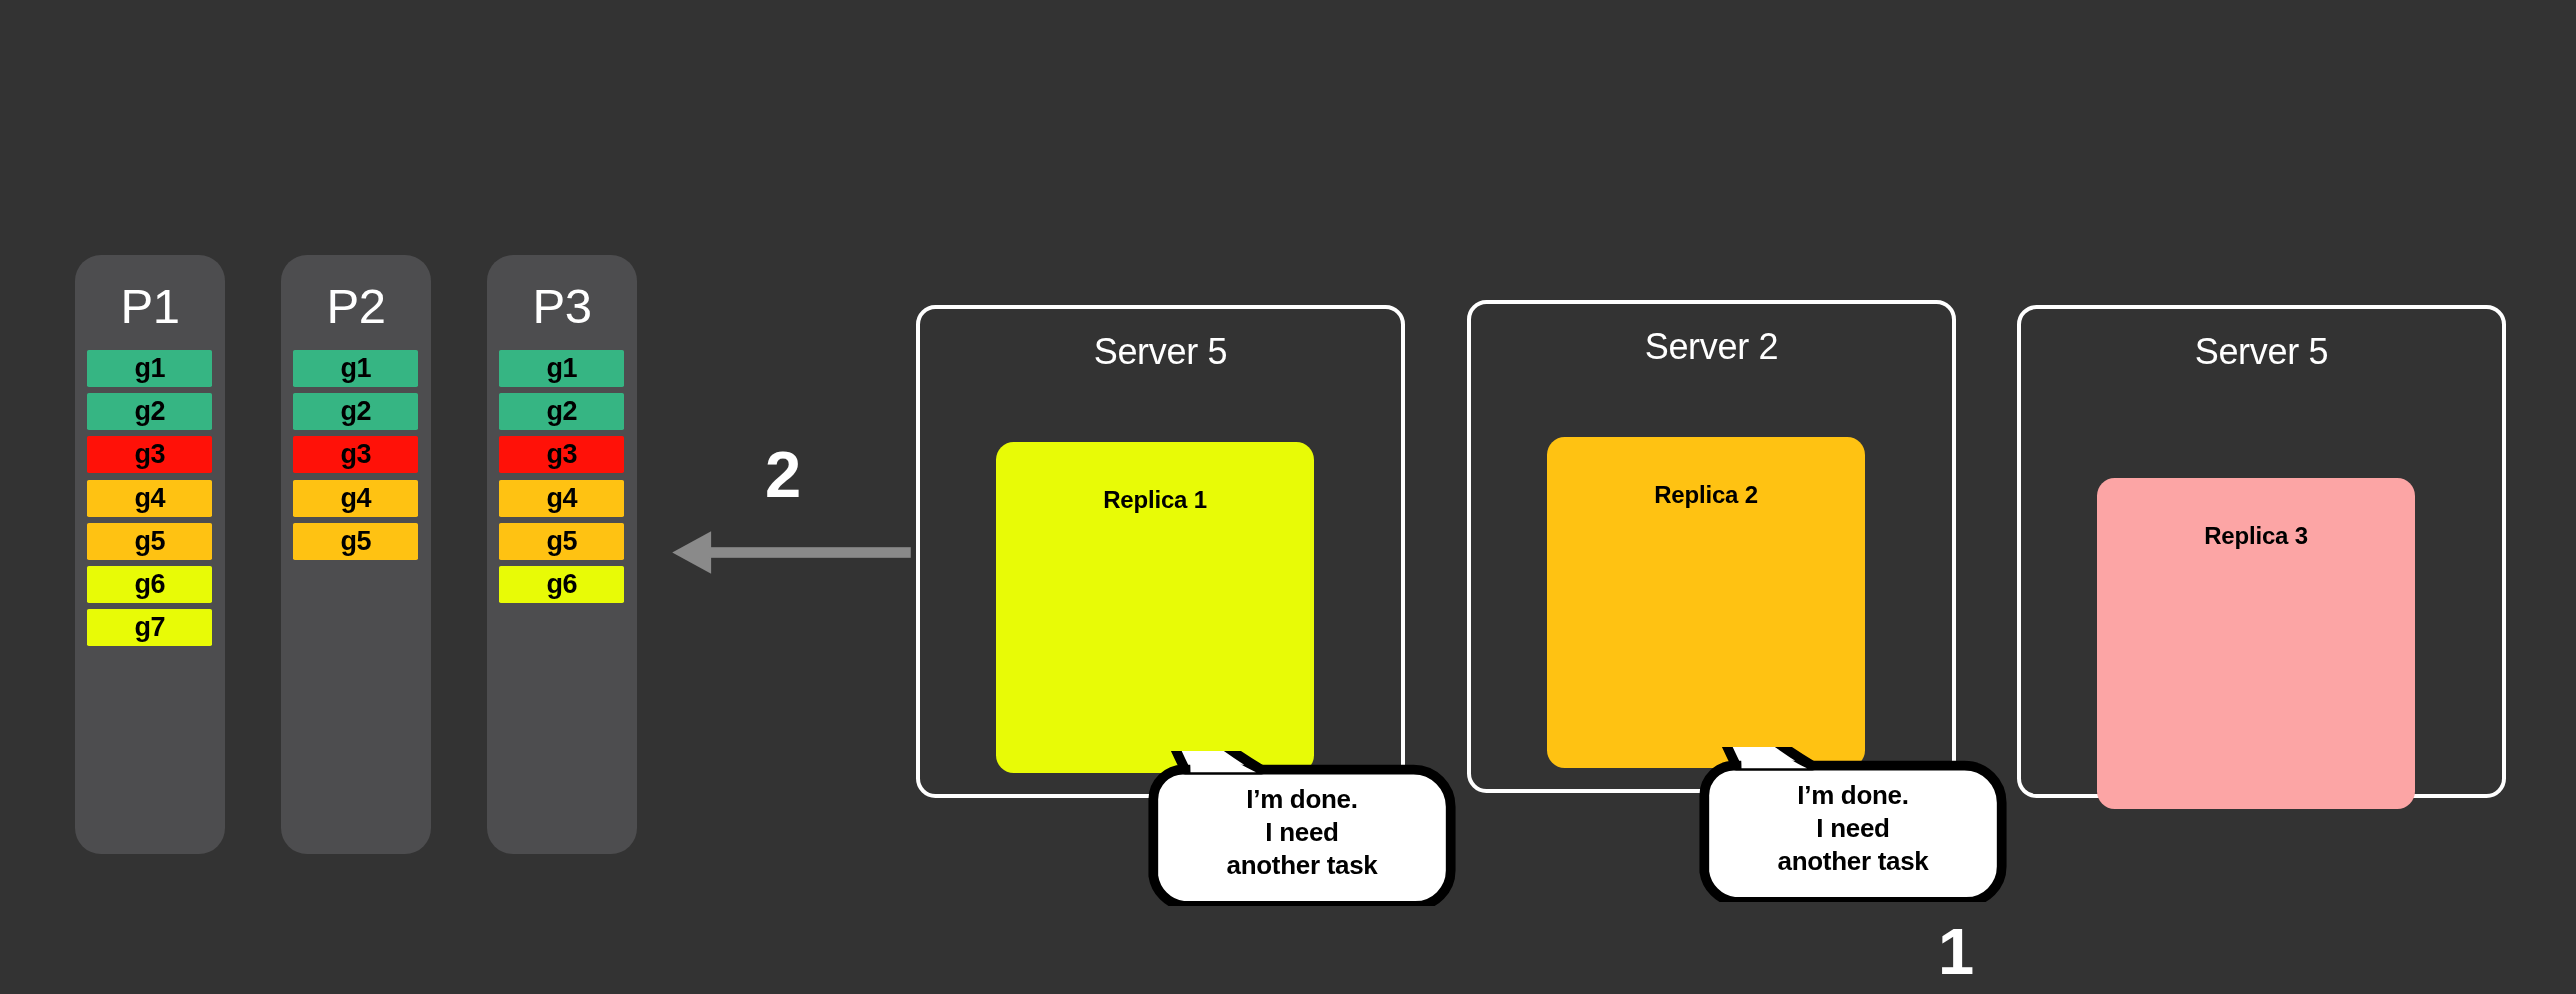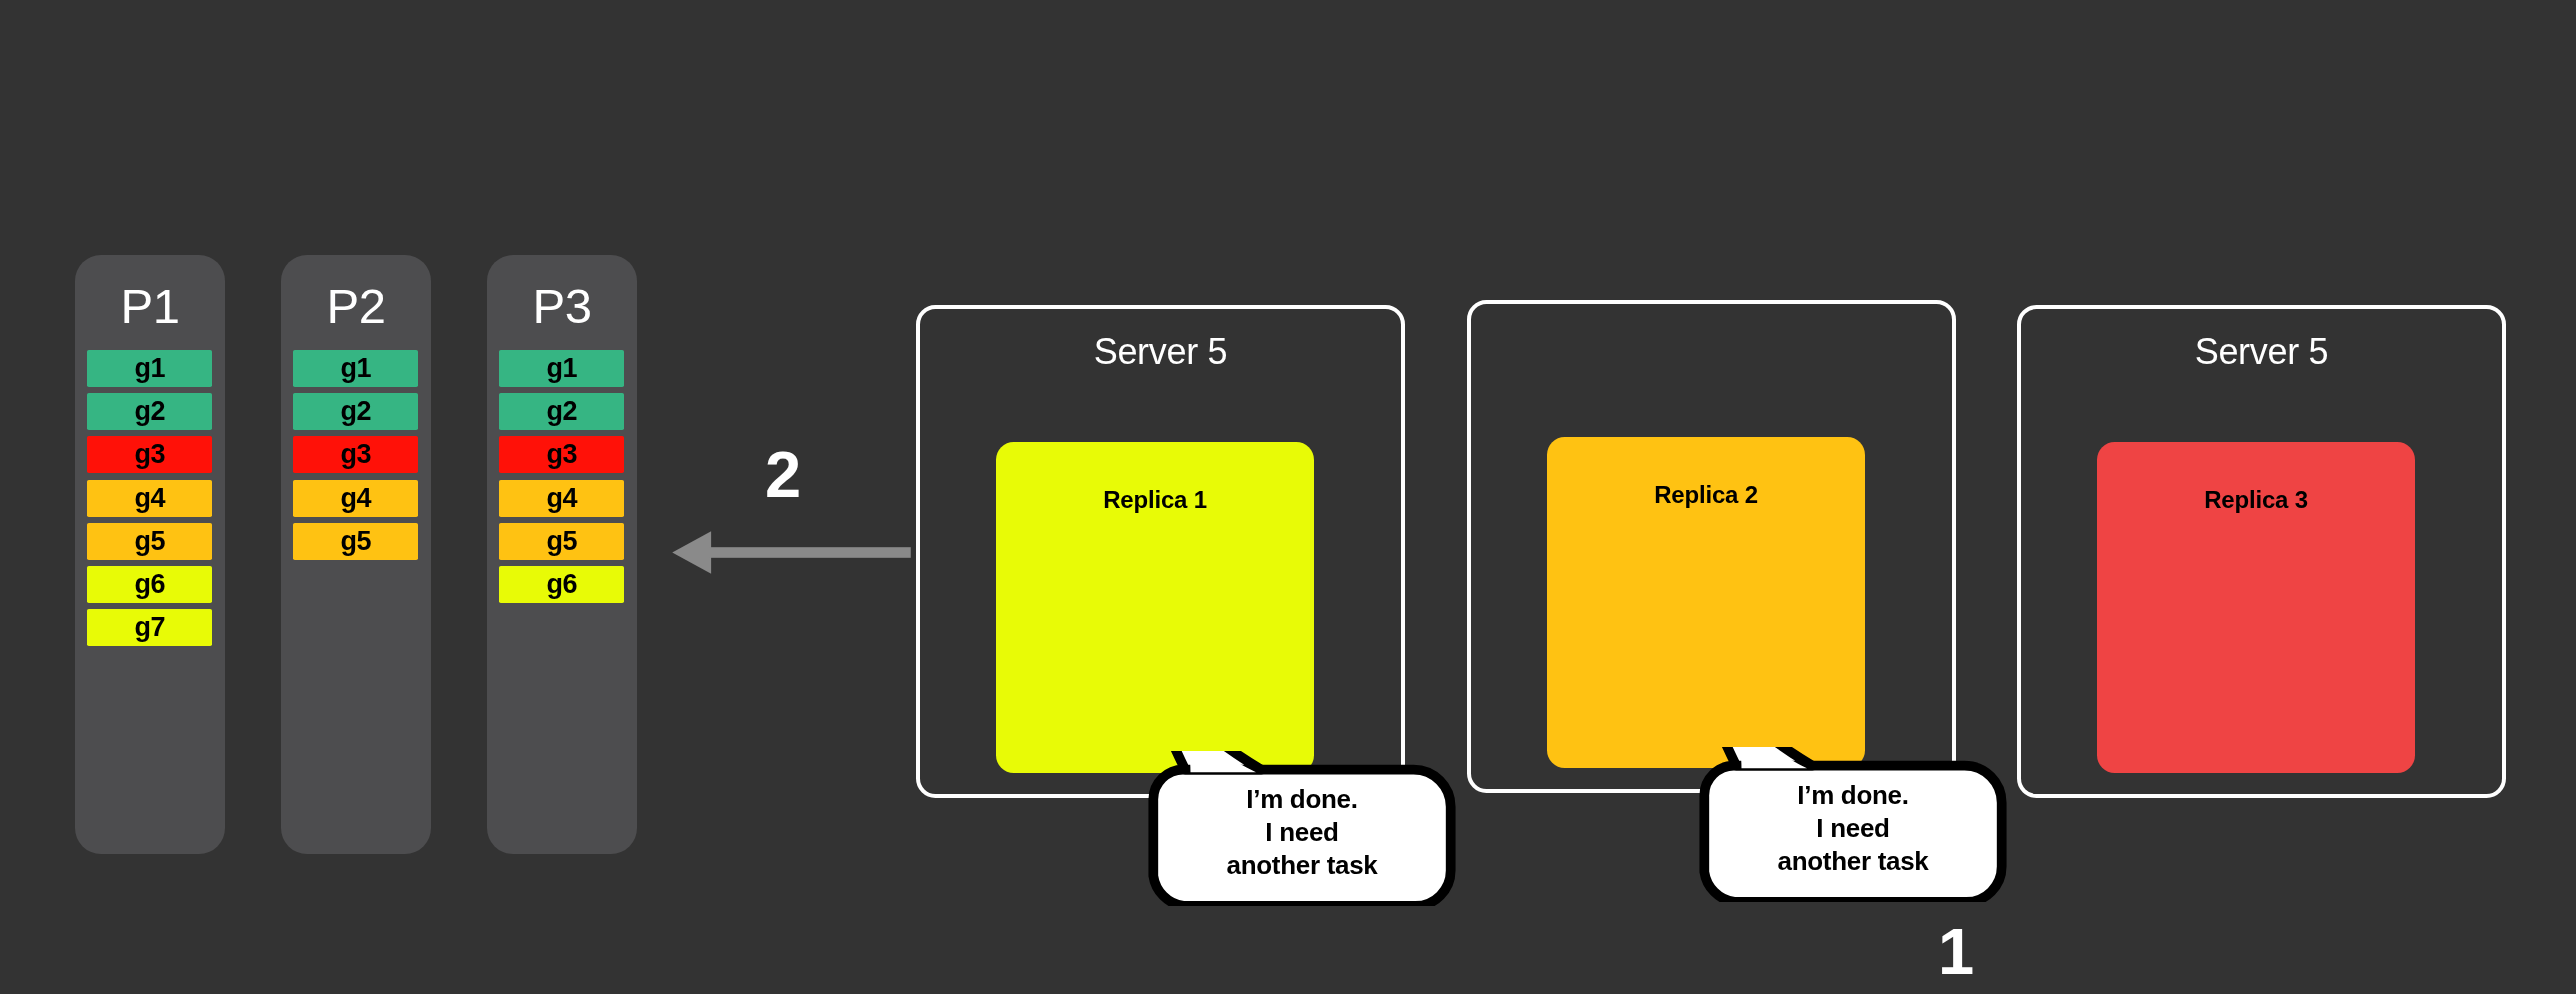--- a/index.html
+++ b/index.html
@@ -209,28 +209,29 @@
   </div>
 
   <div class="server-box" style="left:916px; top:305px; width:489px; height:493px;">
     <div class="server-title">Server 5</div>
     <div class="replica" style="background:#e8fb06;">
       <div class="replica-label">Replica 1</div>
     </div>
   </div>
 
   <div class="server-box" style="left:1467px; top:300px; width:489px; height:493px;">
+    <div class="server-title">Server 2</div>
     <div class="replica" style="background:#ffc212;">
       <div class="replica-label">Replica 2</div>
     </div>
   </div>
 
   <div class="server-box" style="left:2017px; top:305px; width:489px; height:493px;">
     <div class="server-title">Server 5</div>
-    <div class="replica" style="background:#ef4444;">
+    <div class="replica" style="background:#fca5a5;margin-top:36px;">
       <div class="replica-label">Replica 3</div>
     </div>
   </div>
 
   <div class="bubble" style="left:1114px; top:751px;">
     <svg width="308" height="155" viewBox="0 0 348 175">
       <path d="M 40 175
                A 40 40 0 0 1 6 141
                L 6 56
                A 34 34 0 0 1 42 21

